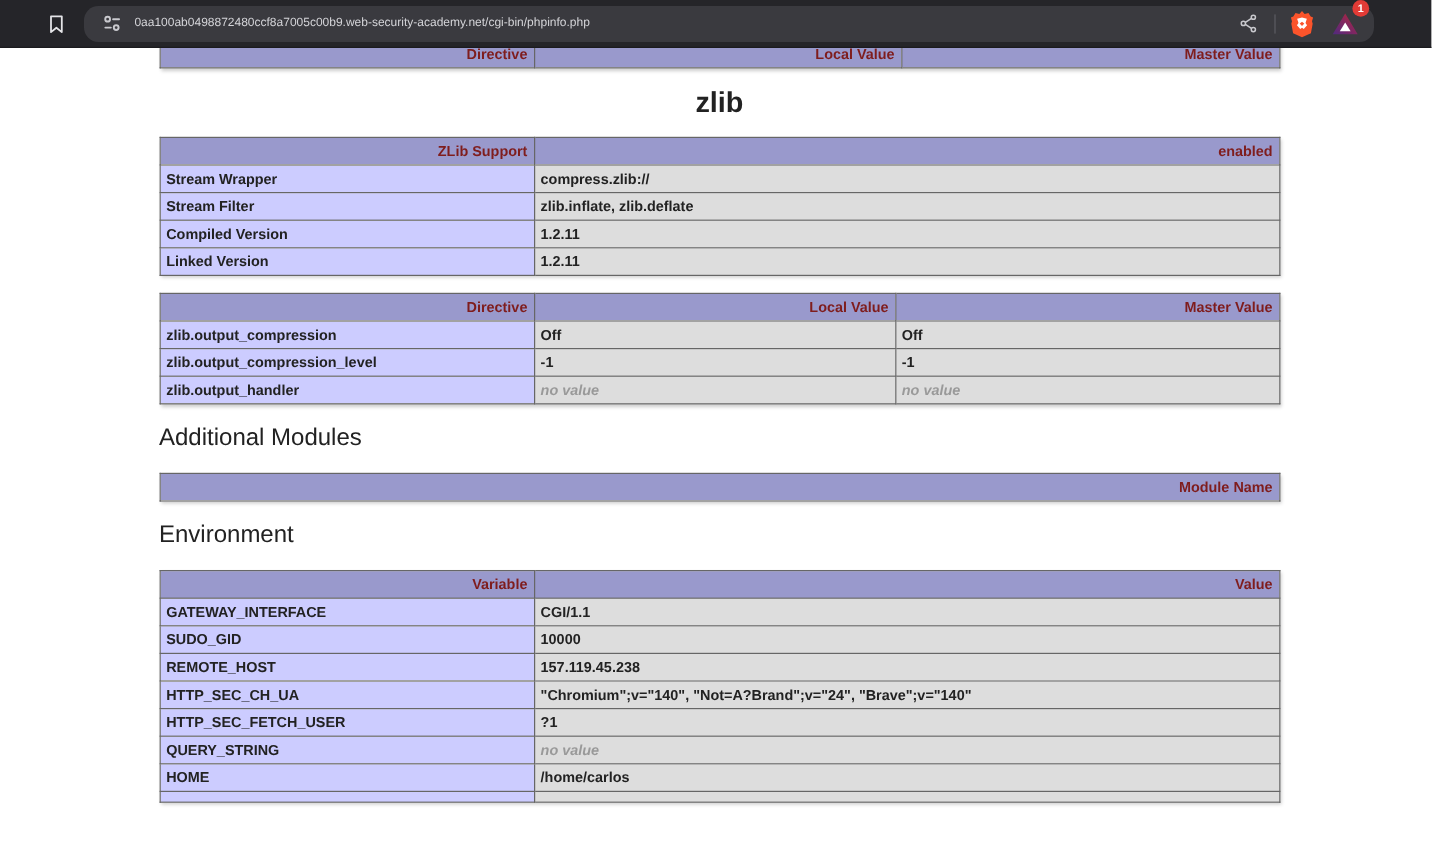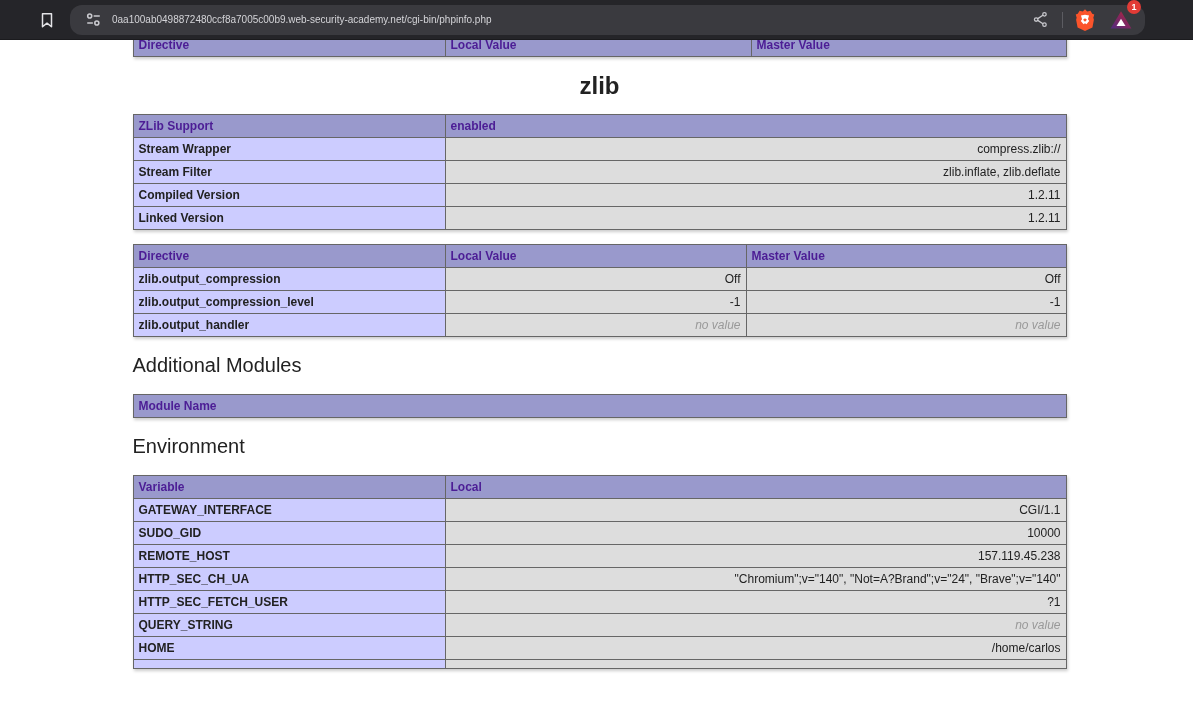--- a/index.html
+++ b/index.html
@@ -69,24 +69,24 @@
   }
   table.pi.t-partial { margin-top: -7px; }
   table.pi td, table.pi th {
     border: 1px solid #666;
     font-size: 12px; line-height: 14px;
     vertical-align: baseline;
     padding: 4px 5px;
     overflow: hidden; white-space: nowrap;
   }
   table.pi th {
-    background: #9999cc; font-weight: bold; text-align: left; color: #4c1d95;
+    background: #9999cc; font-weight: bold; text-align: right; color: #7f1d1d;
   }
   table.pi td.e { background: #ccccff; font-weight: bold; }
-  table.pi td.v { background: #dddddd; font-weight: normal; text-align: right; }
+  table.pi td.v { background: #dddddd; font-weight: bold; }
   .nv { font-style: italic; color: #999; }
   .sel { background: #3a6bd3; color: #ffffff; padding: 0 1px; }
   col.c-label { width: 312px; }
   col.c-mid   { width: 301px; }
   col.c-mid-b { width: 306px; }
 </style>
 </head>
 <body>
 
 <header class="toolbar">
@@ -244,21 +244,21 @@
   <h1>Environment</h1>
 
   <table class="pi">
     <colgroup>
         <col class="c-label">
         <col>
       </colgroup>
     <tbody>
         <tr>
       <th>Variable</th>
-      <th>Local</th>
+      <th>Value</th>
     </tr>
     <tr>
       <td class="e">GATEWAY_INTERFACE</td>
       <td class="v">CGI/1.1</td>
     </tr>
     <tr>
       <td class="e">SUDO_GID</td>
       <td class="v">10000</td>
     </tr>
     <tr>

